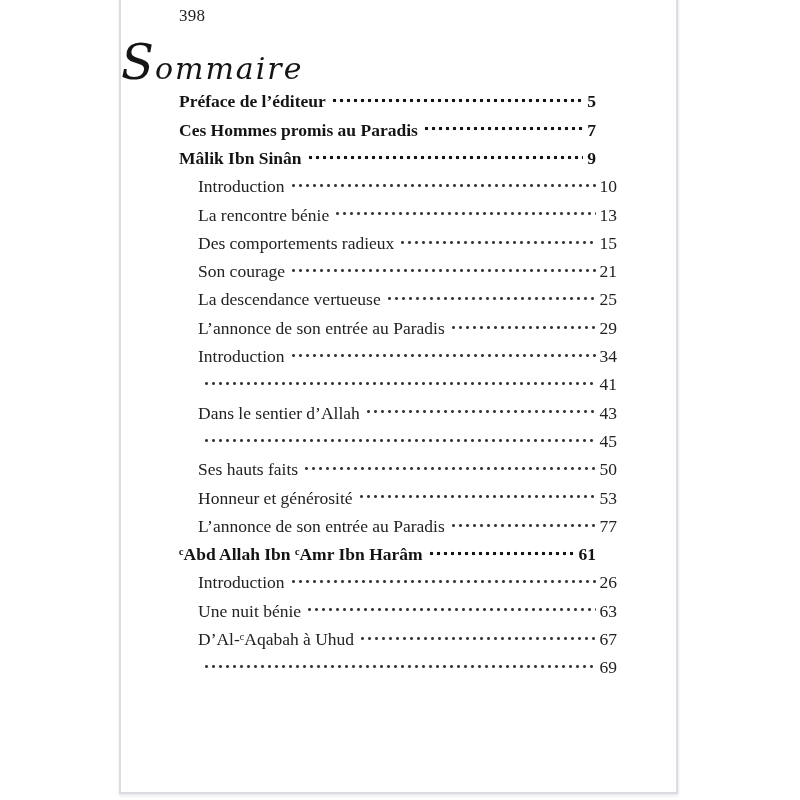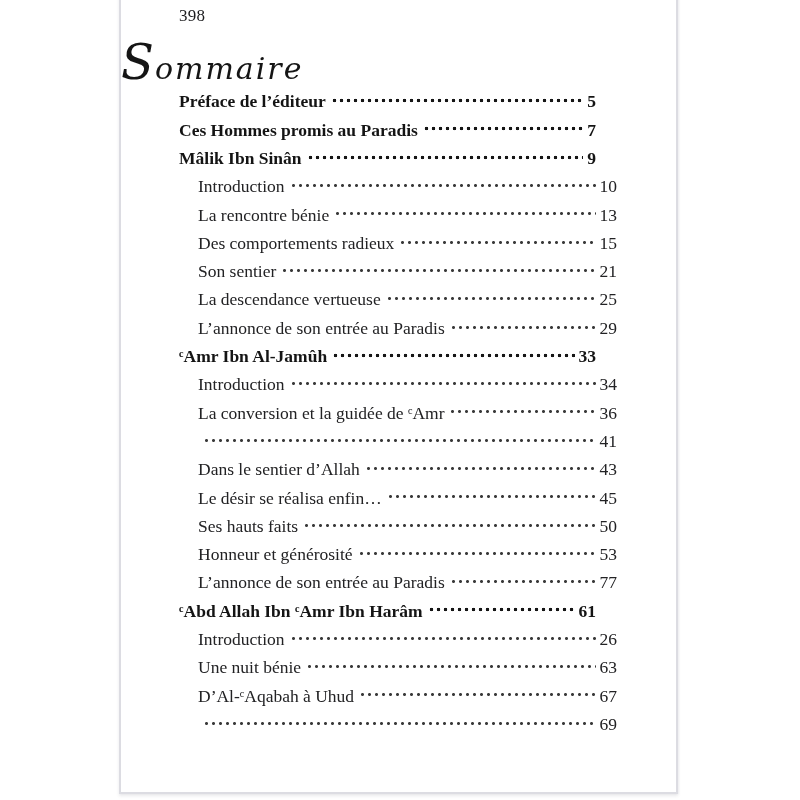--- a/index.html
+++ b/index.html
@@ -139,60 +139,49 @@
     <span class="toc-label">La rencontre bénie</span>
     <span class="leader"></span>
     <span class="toc-page">13</span>
   </div>
         <div class="toc-row section">
     <span class="toc-label">Des comportements radieux</span>
     <span class="leader"></span>
     <span class="toc-page">15</span>
   </div>
         <div class="toc-row section">
-    <span class="toc-label">Son sentier</span>
+    <span class="toc-label">Son courage</span>
     <span class="leader"></span>
     <span class="toc-page">21</span>
   </div>
         <div class="toc-row section">
     <span class="toc-label">La descendance vertueuse</span>
     <span class="leader"></span>
     <span class="toc-page">25</span>
   </div>
         <div class="toc-row section">
     <span class="toc-label">L’annonce de son entrée au Paradis</span>
     <span class="leader"></span>
     <span class="toc-page">29</span>
   </div>
-        <div class="toc-row chapter">
-    <span class="toc-label">ᶜAmr Ibn Al-Jamûh</span>
-    <span class="leader"></span>
-    <span class="toc-page">33</span>
-  </div>
         <div class="toc-row section">
     <span class="toc-label">Introduction</span>
     <span class="leader"></span>
     <span class="toc-page">34</span>
   </div>
         <div class="toc-row section">
-    <span class="toc-label">La conversion et la guidée de ᶜAmr</span>
-    <span class="leader"></span>
-    <span class="toc-page">36</span>
-  </div>
-        <div class="toc-row section">
     <span class="leader"></span>
     <span class="toc-page">41</span>
   </div>
         <div class="toc-row section">
     <span class="toc-label">Dans le sentier d’Allah</span>
     <span class="leader"></span>
     <span class="toc-page">43</span>
   </div>
         <div class="toc-row section">
-    <span class="toc-label">Le désir se réalisa enfin…</span>
     <span class="leader"></span>
     <span class="toc-page">45</span>
   </div>
         <div class="toc-row section">
     <span class="toc-label">Ses hauts faits</span>
     <span class="leader"></span>
     <span class="toc-page">50</span>
   </div>
         <div class="toc-row section">
     <span class="toc-label">Honneur et générosité</span>

